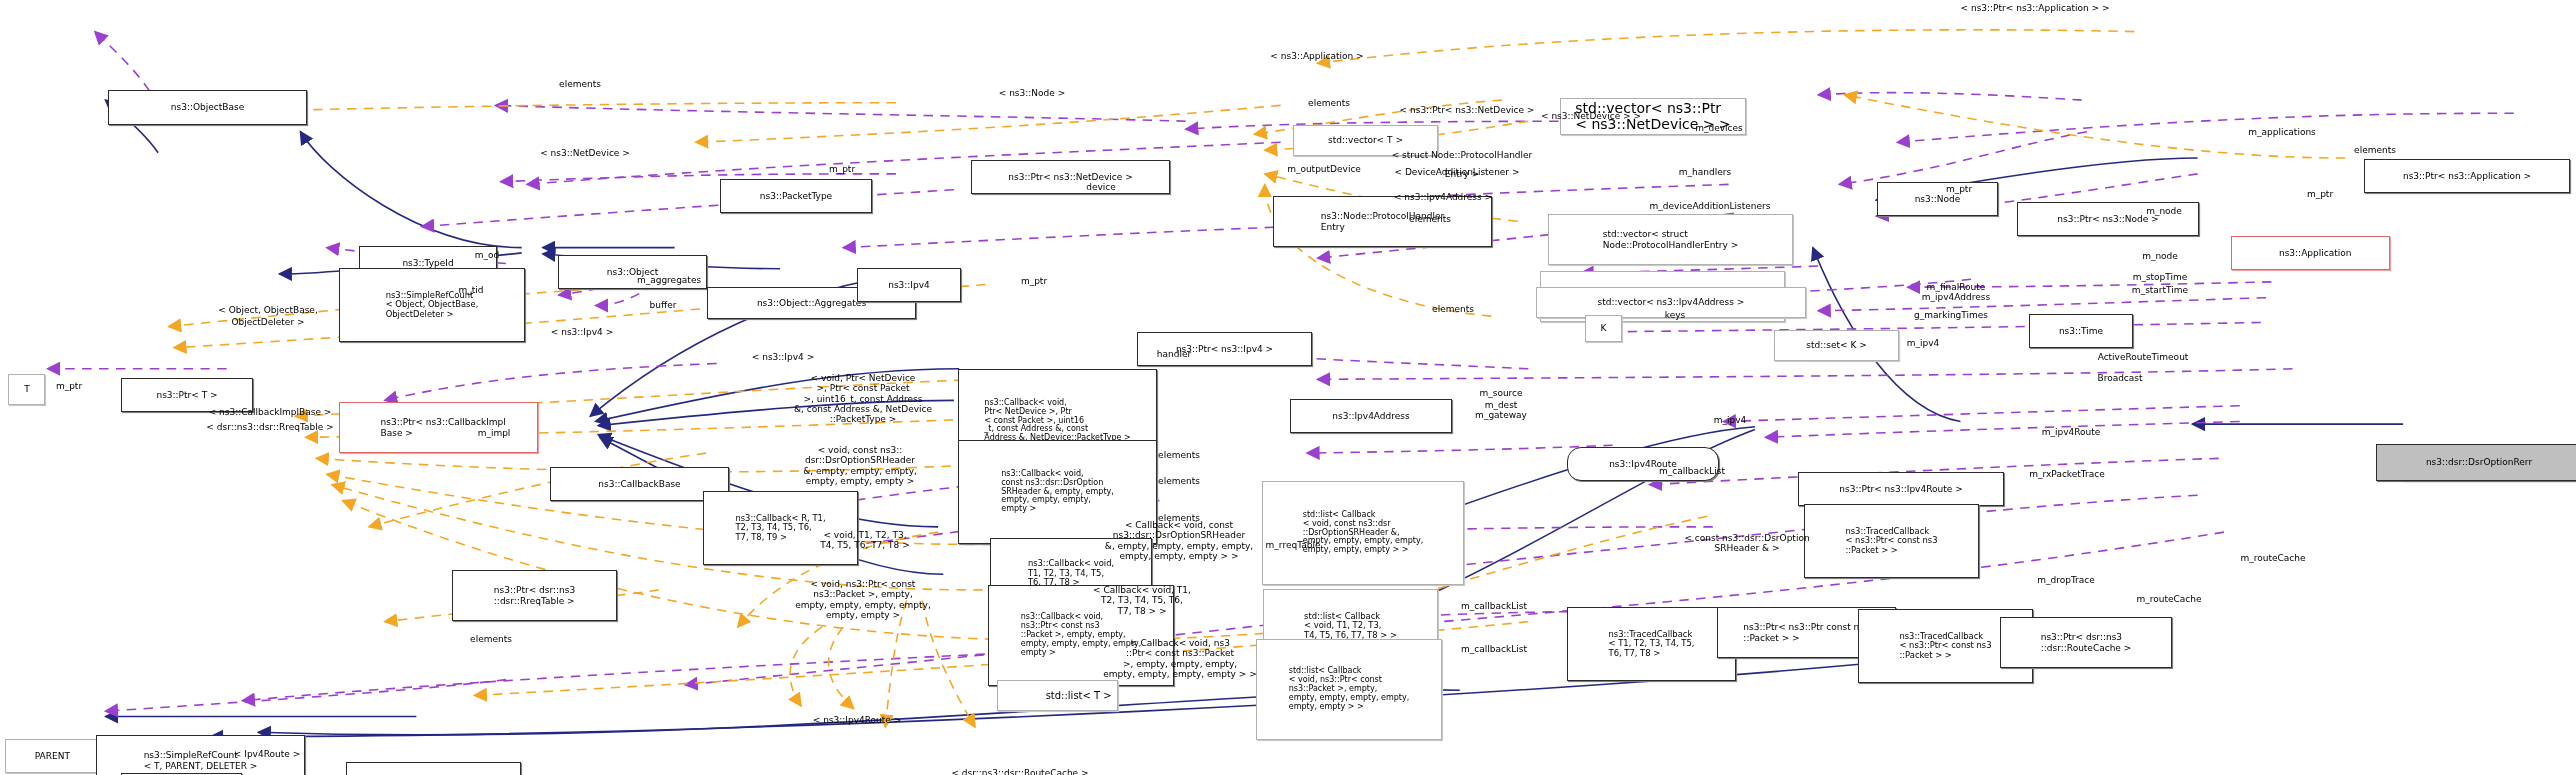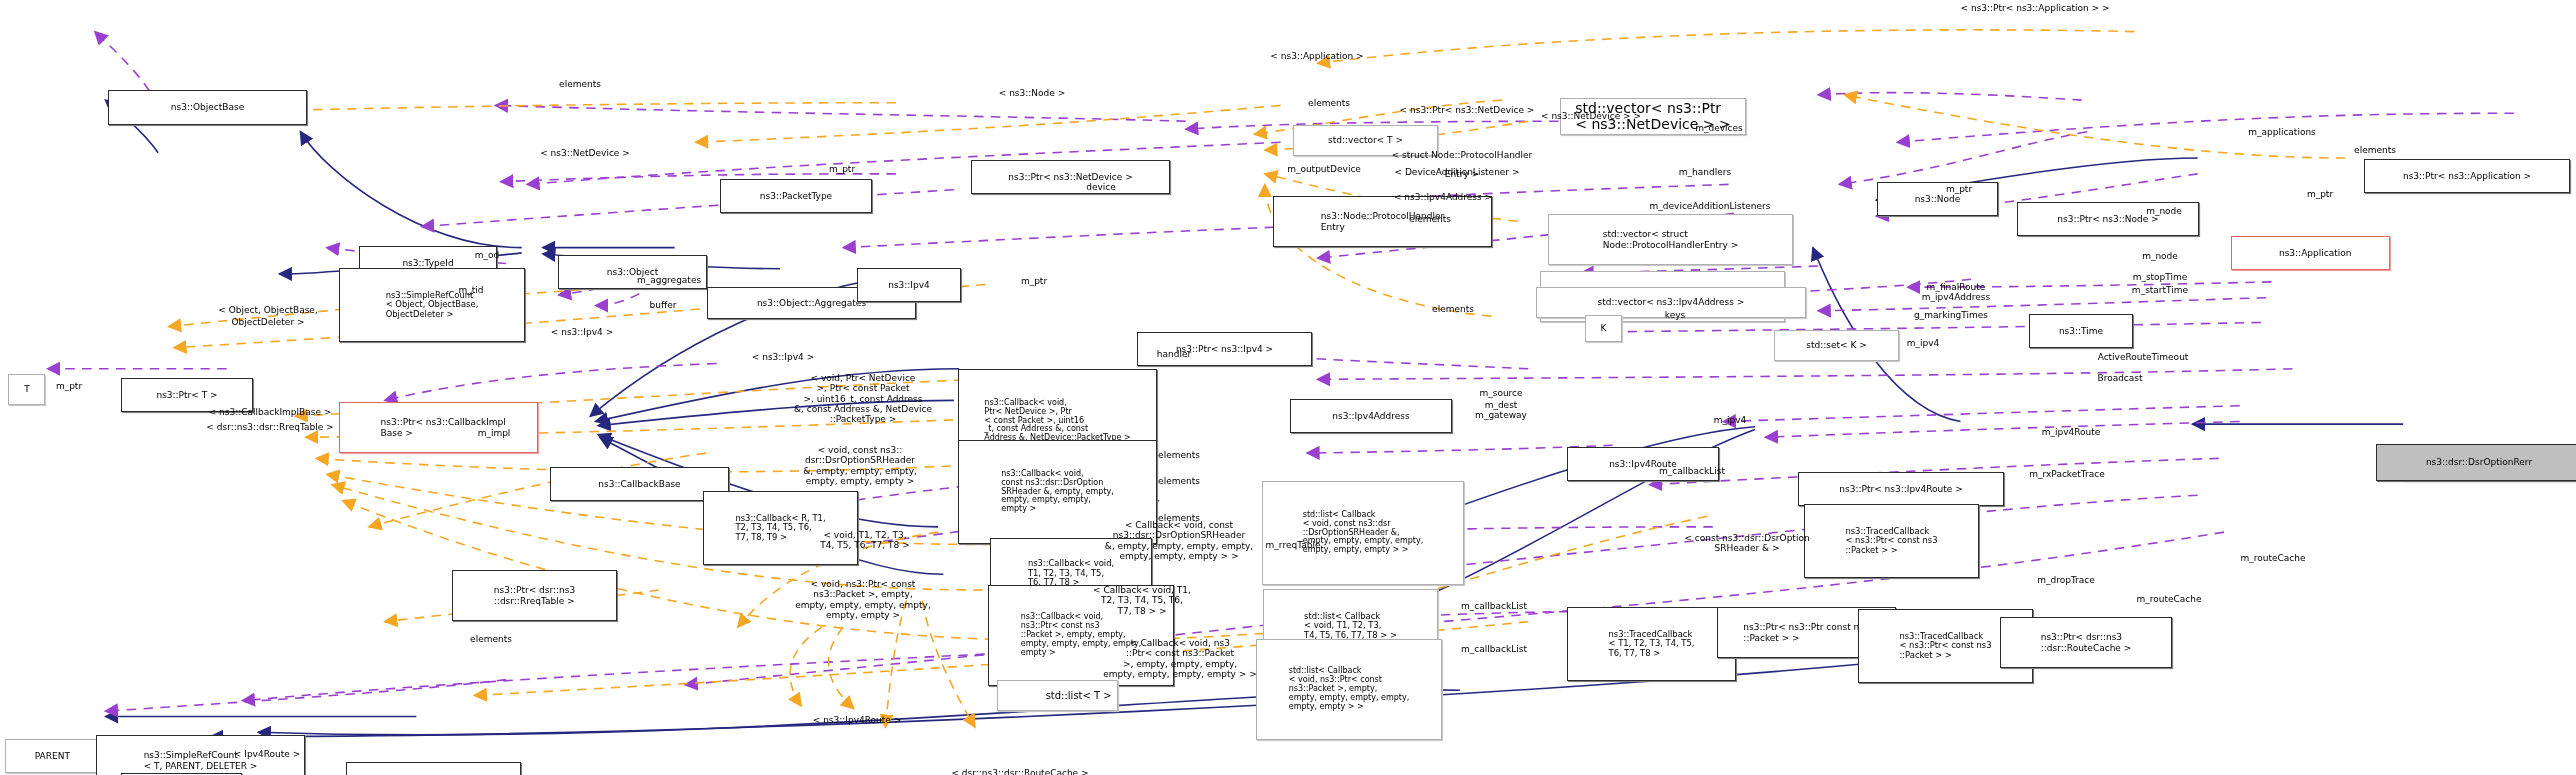--- a/index.html
+++ b/index.html
@@ -190,21 +190,21 @@
 empty, empty, empty, empty,
 empty, empty, empty &gt; &gt;</div>
       <div class="node grey" style="left: 1263px; top: 589px; width: 175px; height: 74px; font-size: 8.4px;">std::list&lt; Callback
 &lt; void, T1, T2, T3,
 T4, T5, T6, T7, T8 &gt; &gt;</div>
       <div class="node grey" style="left: 1256px; top: 639px; width: 186px; height: 101px; font-size: 8px;">std::list&lt; Callback
 &lt; void, ns3::Ptr&lt; const
 ns3::Packet &gt;, empty,
 empty, empty, empty, empty,
 empty, empty &gt; &gt;</div>
-      <div class="node solid" style="left: 1567px; top: 447px; width: 152px; height: 34px; font-size: 9px;">ns3::Ipv4Route</div>
+      <div class="node solid" style="left: 1567px; top: 447px; width: 152px; height: 34px; font-size: 9px; border-radius: 14px;">ns3::Ipv4Route</div>
       <div class="node solid" style="left: 1798px; top: 472px; width: 206px; height: 34px; font-size: 9px;">ns3::Ptr&lt; ns3::Ipv4Route &gt;</div>
       <div class="node solid" style="left: 1804px; top: 504px; width: 175px; height: 74px; font-size: 8.4px;">ns3::TracedCallback
 &lt; ns3::Ptr&lt; const ns3
 ::Packet &gt; &gt;</div>
       <div class="node solid" style="left: 1567px; top: 607px; width: 169px; height: 74px; font-size: 8.4px;">ns3::TracedCallback
 &lt; T1, T2, T3, T4, T5,
 T6, T7, T8 &gt;</div>
       <div class="node solid" style="left: 1717px; top: 607px; width: 179px; height: 51px; font-size: 9px;">ns3::Ptr&lt; ns3::Ptr const ns3
 ::Packet &gt; &gt;</div>
       <div class="node solid" style="left: 1858px; top: 609px; width: 175px; height: 74px; font-size: 8.4px;">ns3::TracedCallback

